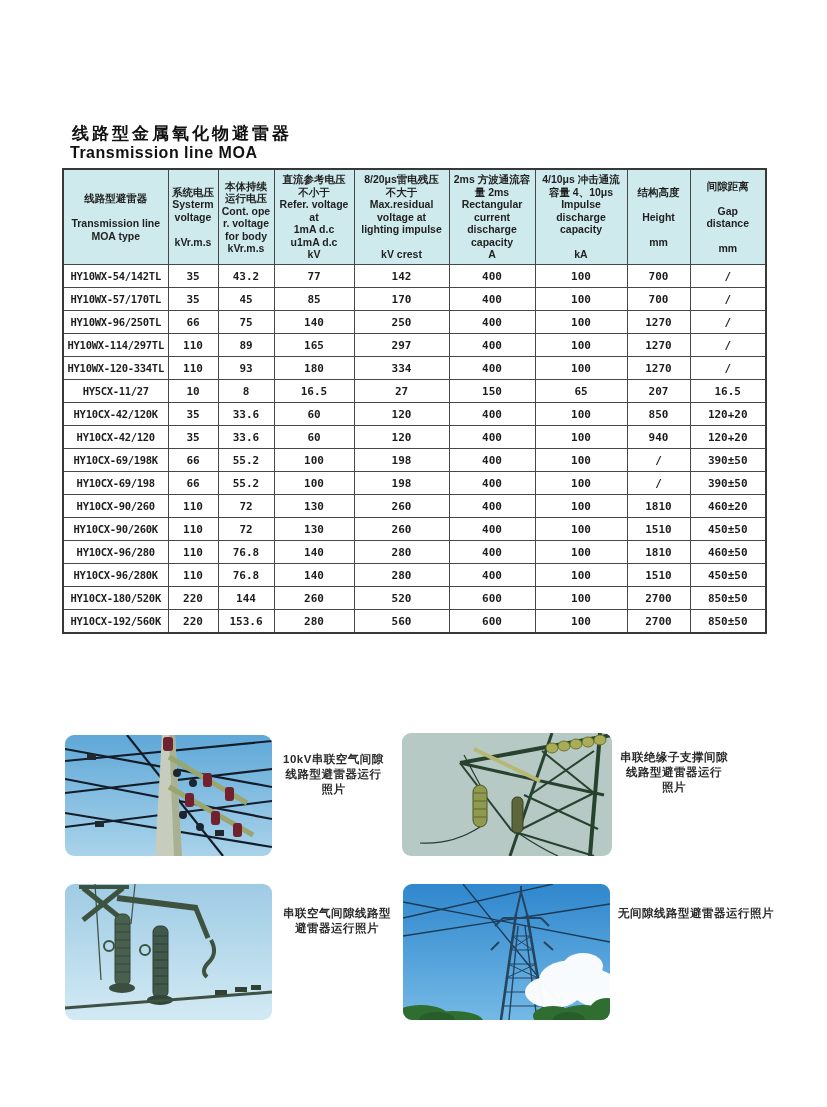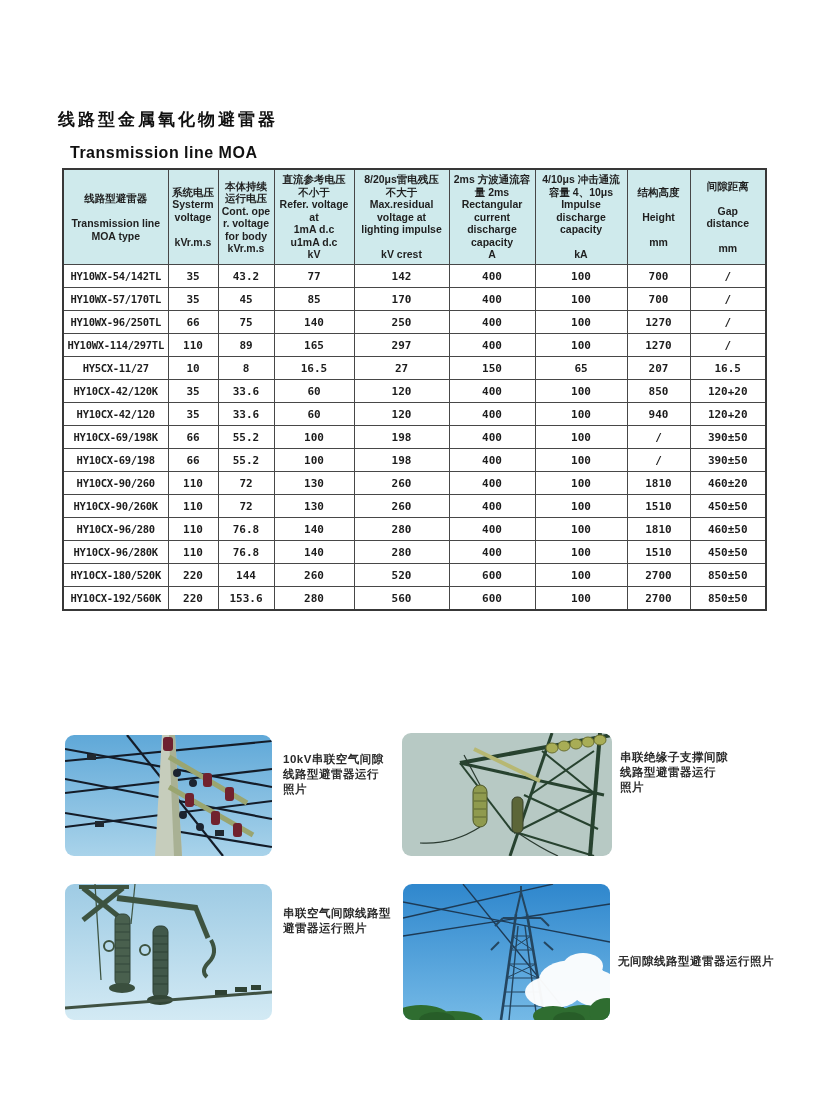--- a/index.html
+++ b/index.html
@@ -1,21 +1,21 @@
 <!DOCTYPE html>
 <html><head>
 <meta charset="utf-8">
 <style>
   html,body{margin:0;padding:0;background:#ffffff;}
   .page{
     position:relative;width:827px;height:1107px;background:#ffffff;overflow:hidden;
     font-family:"Liberation Sans","DejaVu Sans",sans-serif;color:#1a1a1a;
   }
   .title-zh{
-    position:absolute;left:58px;top:108px;margin:0;
+    position:absolute;left:58px;top:108px;margin:14px;
     font-size:17px;font-weight:bold;letter-spacing:3px;color:#111;
   }
   .title-en{
     position:absolute;left:58px;top:132px;margin:12px;
     font-size:16px;font-weight:bold;letter-spacing:0.5px;color:#111;
   }
   table.spec{
     position:absolute;left:62px;top:168px;width:703px;
     border-collapse:collapse;table-layout:fixed;
     border:2px solid #383838;
@@ -38,21 +38,21 @@
     white-space:nowrap;
   }
   table.spec tbody td.model{
     font-size:10.5px;letter-spacing:-0.3px;
   }
   .photo{
     position:absolute;border-radius:9px;overflow:hidden;display:block;
   }
   .caption{
     position:absolute;font-size:11.5px;font-weight:bold;color:#2a2a2a;
-    line-height:15px;white-space:pre-line;letter-spacing:0.5px;
+    line-height:15px;white-space:pre-line;letter-spacing:0.5px;text-align:center;
   }
 </style>
 </head>
 <body>
 
 <div class="page">
 
   <h1 class="title-zh">线路型金属氧化物避雷器</h1>
   <h2 class="title-en">Transmission line MOA</h2>
 
@@ -159,20 +159,31 @@
           <td>100</td>
           <td>1270</td>
           <td>/</td>
         </tr>
         <tr>
           <td class="model">HY10WX-114/297TL</td>
           <td>110</td>
           <td>89</td>
           <td>165</td>
           <td>297</td>
+          <td>400</td>
+          <td>100</td>
+          <td>1270</td>
+          <td>/</td>
+        </tr>
+        <tr>
+          <td class="model">HY10WX-120-334TL</td>
+          <td>110</td>
+          <td>93</td>
+          <td>180</td>
+          <td>334</td>
           <td>400</td>
           <td>100</td>
           <td>1270</td>
           <td>/</td>
         </tr>
         <tr>
           <td class="model">HY5CX-11/27</td>
           <td>10</td>
           <td>8</td>
           <td>16.5</td>
@@ -487,15 +498,15 @@
         <ellipse cx="50" cy="137" rx="30" ry="10"></ellipse>
       <ellipse cx="150" cy="132" rx="20" ry="10"></ellipse>
         <ellipse cx="180" cy="133" rx="26" ry="12"></ellipse>
       <ellipse cx="204" cy="128" rx="18" ry="14"></ellipse>
     </g>
     <g fill="#275d28">
       <ellipse cx="34" cy="136" rx="18" ry="8"></ellipse>
         <ellipse cx="166" cy="136" rx="16" ry="8"></ellipse>
     </g>
   </svg>
-  <div class="caption" style="left:618px;top:954px">无间隙线路型避雷器运行照片</div>
+  <div class="caption" style="left:618px;top:906px">无间隙线路型避雷器运行照片</div>
 
 </div>
 
 </body></html>

